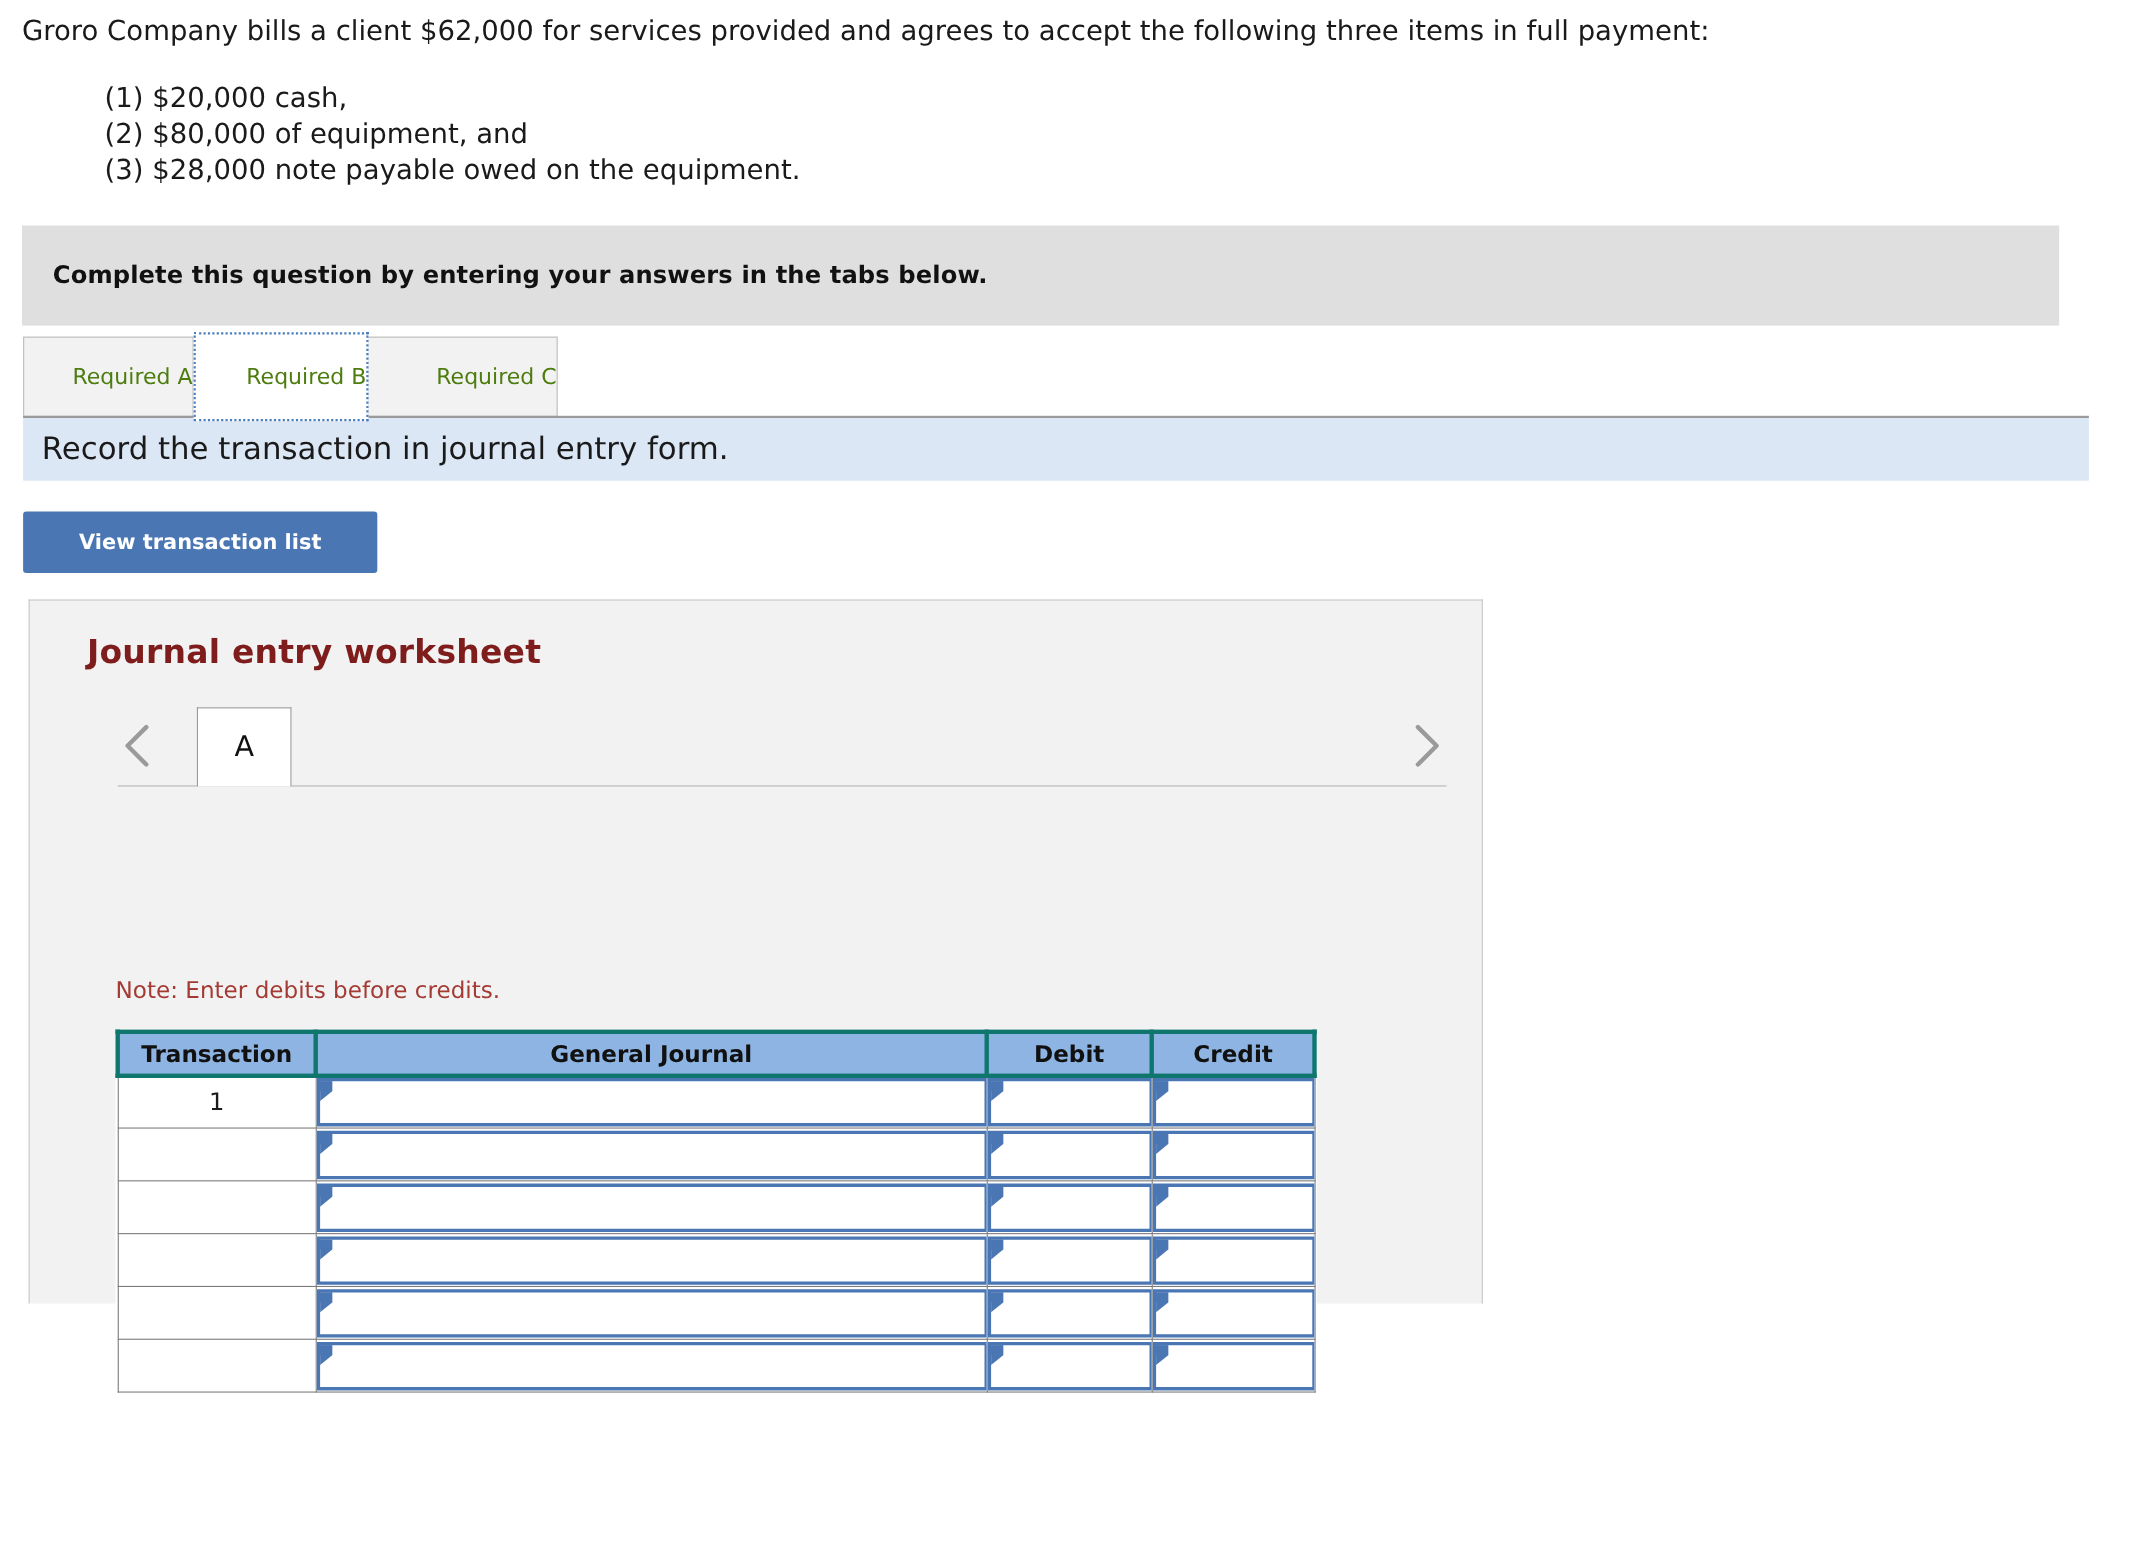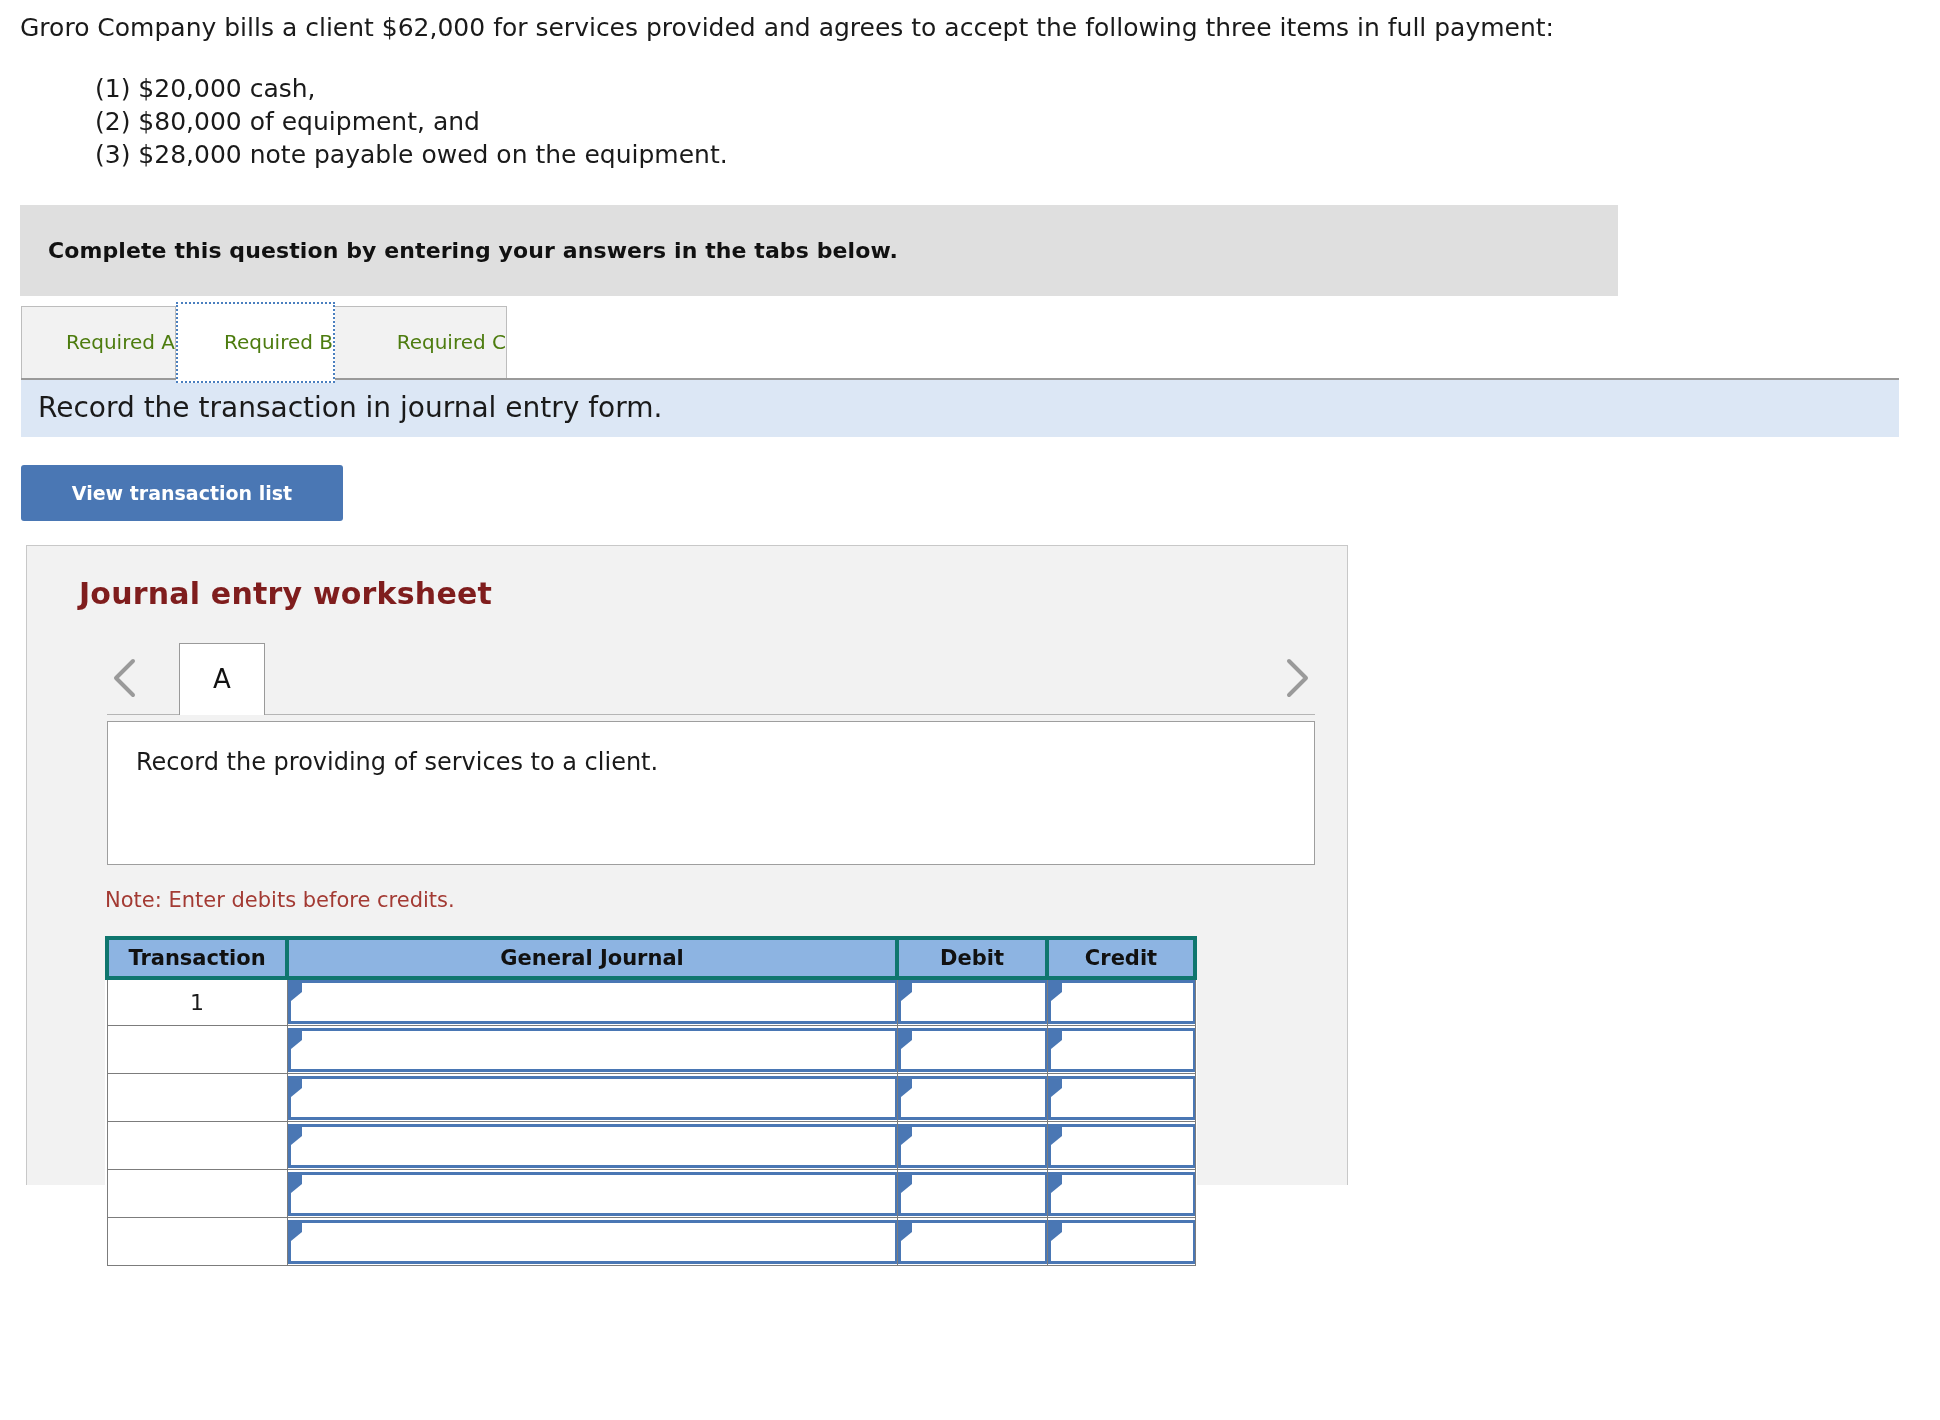--- a/index.html
+++ b/index.html
@@ -26,21 +26,21 @@
     margin-top: 30px;
     padding-left: 75px;
     font-size: 25px;
     line-height: 1.15;
   }
   .prob-items div { padding: 2px 0; }
 
   
   #complete-bar {
     margin: 33px 20px 0 20px;
-    width: 1598px;
+    width: 1852px;
     height: 91px;
     background: #dfdfdf;
     display: flex;
     align-items: center;
     padding-left: 28px;
     text-align: right;
   }
   #complete-bar .txt {
     font-size: 22px;
     font-weight: bold;
@@ -325,23 +325,20 @@
       <span>A</span>
     </div>
 
     <div id="chev-right" class="chev">
       <svg width="34" height="46" viewBox="0 0 34 46" aria-hidden="true">
         <polyline points="10,6 27,23 10,40" fill="none" stroke="#9a9a9a" stroke-width="4" stroke-linecap="round" stroke-linejoin="round"></polyline>
       </svg>
     </div>
   </div>
 
-  <div id="ws-desc-box">
-    <span class="txt">Record the providing of services to a client.</span>
-  </div>
 
   <div id="ws-note">Note: Enter debits before credits.</div>
 
   <table id="journal-table">
     <thead>
       <tr>
         <th class="c-trans">Transaction</th>
         <th class="c-journal">General Journal</th>
         <th class="c-debit">Debit</th>
         <th class="c-credit">Credit</th>

